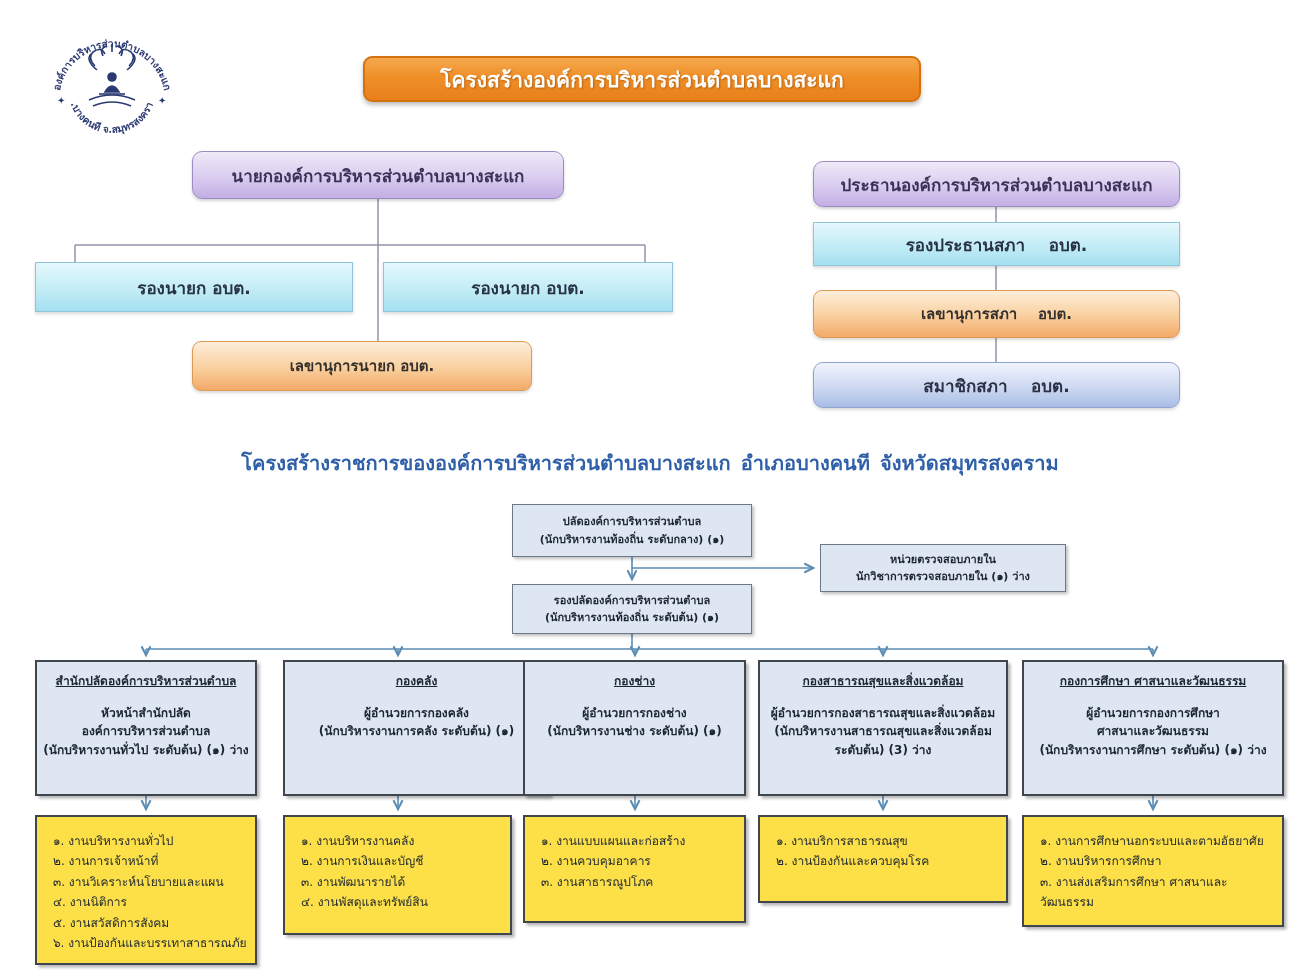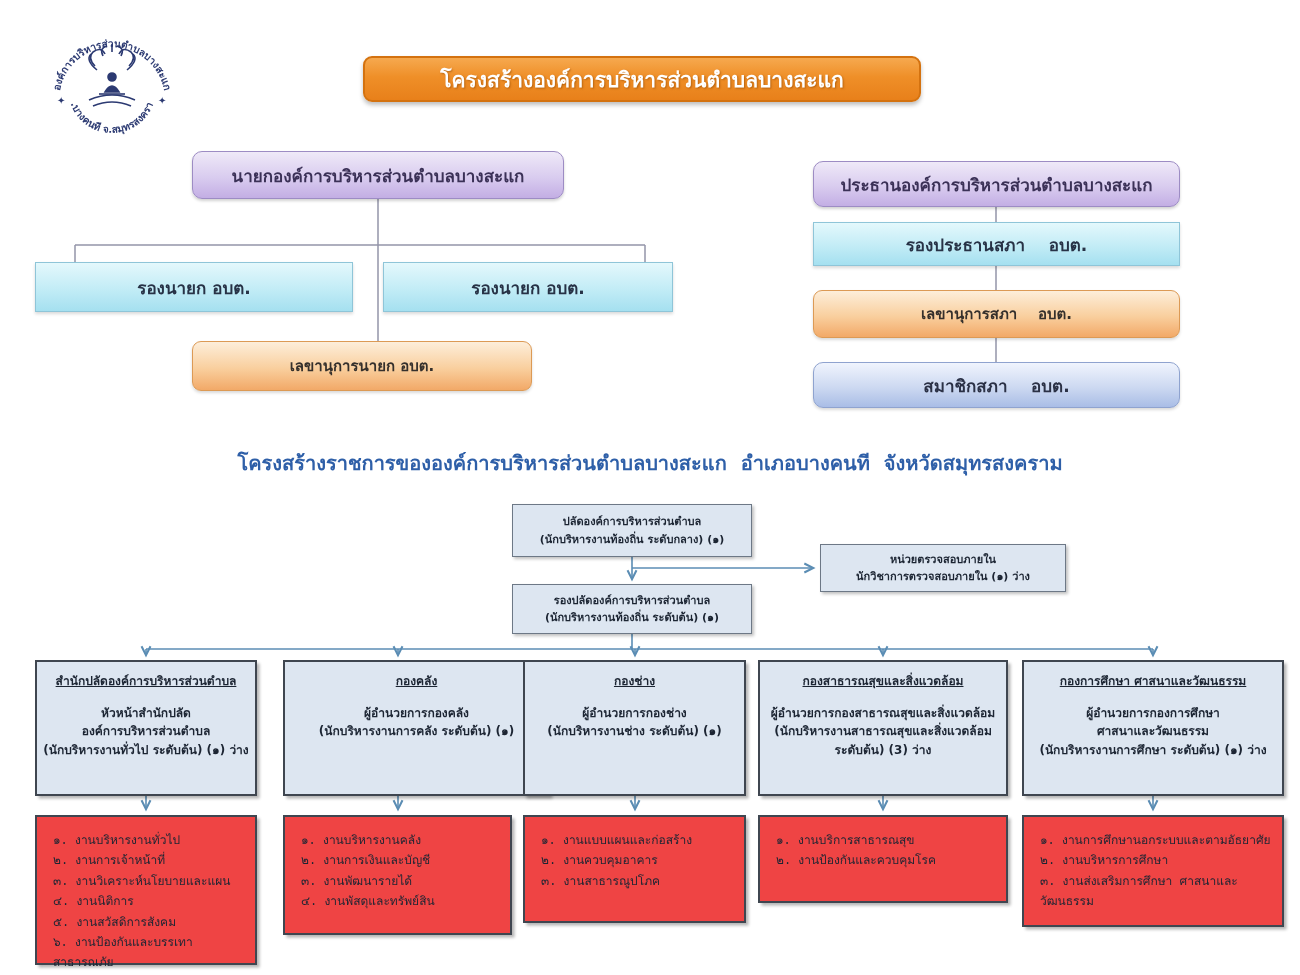--- a/index.html
+++ b/index.html
@@ -40,42 +40,42 @@
   }
   .b-blue{
     background:linear-gradient(to bottom,#f0f4fd 0%,#cdd9f1 55%,#a9bde6 100%);
     border:1.5px solid #8fa3cf;border-radius:10px;
     color:#2b3146;font-weight:bold;font-size:17px;
     box-shadow:0 2px 3px rgba(0,0,0,.15);
   }
   
   .heading{
     position:absolute;left:0;top:447px;width:100%;text-align:center;
-    color:#2e5fa8;font-weight:bold;font-size:20px;z-index:2;
+    color:#2e5fa8;font-weight:bold;font-size:20px;z-index:2;font-family:Liberation Serif, serif;
   }
   
   .g-box{
     position:absolute;box-sizing:border-box;background:#dde6f1;
     border:1.4px solid #6d7886;box-shadow:2px 2px 3px rgba(0,0,0,.25);
     color:#1c2533;font-size:11px;font-weight:600;text-align:center;
     display:flex;flex-direction:column;align-items:center;justify-content:center;
     line-height:1.55;z-index:2;
   }
   .dept-box{
     position:absolute;box-sizing:border-box;background:#dde6f1;
     border:2px solid #3f4650;box-shadow:2.5px 2.5px 3px rgba(0,0,0,.3);
     color:#1c2533;font-size:12px;font-weight:600;text-align:center;
     padding-top:10px;line-height:1.55;top:660px;height:136px;z-index:2;
   }
   .dept-title{font-weight:bold;text-decoration:underline;margin-bottom:13px;}
   .task-box{
-    position:absolute;box-sizing:border-box;background:#ef4444;
+    position:absolute;box-sizing:border-box;background:#fde047;
     border:2px solid #3f4650;box-shadow:2.5px 2.5px 3px rgba(0,0,0,.3);
     color:#1c2533;font-size:12px;text-align:left;
-    padding:14px 8px 12px 16px;line-height:1.7;top:815px;z-index:2;font-family:Liberation Mono, monospace;
+    padding:14px 8px 12px 16px;line-height:1.7;top:815px;z-index:2;
   }
   .seal{position:absolute;left:45px;top:30px;z-index:2;}
 </style>
 </head>
 <body>
 
 <div id="canvas">
 
   <svg class="connectors" width="1300" height="975" viewBox="0 0 1300 975">
     <defs>

